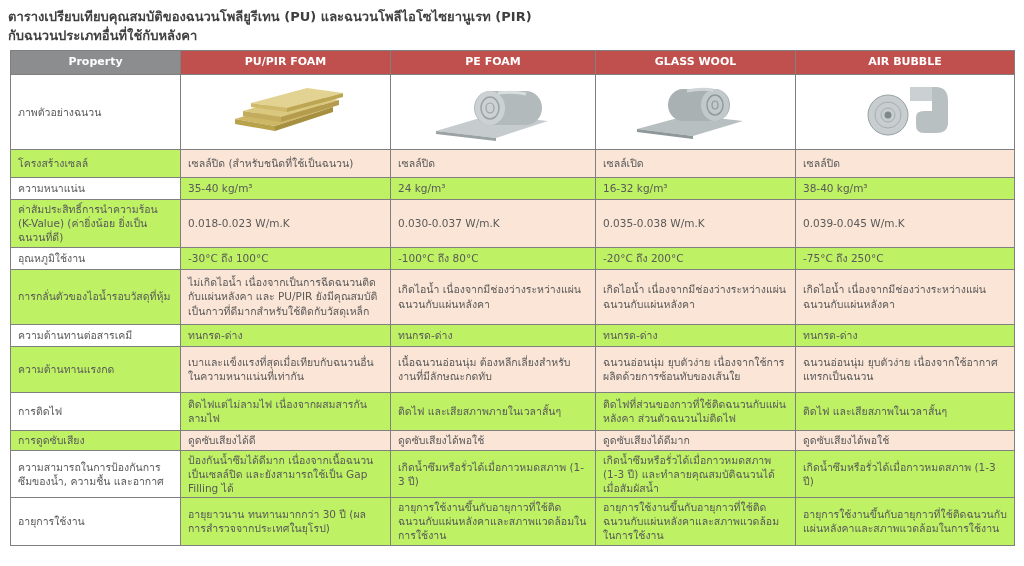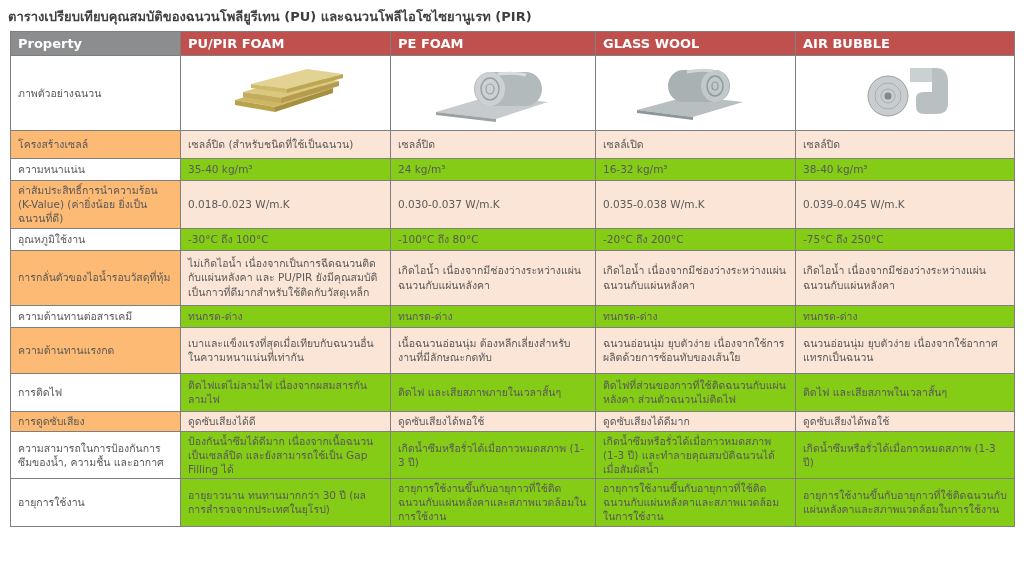--- a/index.html
+++ b/index.html
@@ -3,37 +3,38 @@
 <meta charset="utf-8">
 <style>
   * { box-sizing: border-box; margin: 0; padding: 0; }
   html, body { width: 1024px; height: 566px; overflow: hidden; background: #ffffff;
     font-family: "DejaVu Sans", "Liberation Sans", sans-serif; }
   .title-block { padding: 7px 13px 0 8px; }
   .title-line { font-size: 13px; font-weight: bold; color: #3f3f3f; line-height: 19px; }
   table { border-collapse: collapse; table-layout: fixed; width: 1004px; margin: 5px 10px 0 10px; }
   td, th { border: 1px solid #7f7f7f; padding: 2px 7px; vertical-align: middle;
     font-size: 10.5px; color: #595959; line-height: 1.35; word-wrap: break-word; }
-  th { color: #ffffff; font-weight: bold; text-align: left; font-size: 13px;
+  th { color: #ffffff; font-weight: bold; text-align: center; font-size: 11px;
     border-color: #7f7f7f; height: 24px; }
   th.prop-h { background: #8b8d8e; }
   th.prod-h { background: #c0504d; }
   td.lab { background: #ffffff; text-align: left; }
-  tr.shaded td.lab { background: #fdba74; }
+  tr.shaded td.lab { background: #bef264; }
   tr.shaded td.val { background: #fbe5d6; }
-  td.val { background: #84cc16; }
+  td.val { background: #bef264; }
   td.img-cell { background: #ffffff; text-align: center; }
   .pimg { display: inline-block; vertical-align: middle; }
   .nowrap-temp { white-space: nowrap; }
 </style>
 </head>
 <body>
 
 <div class="title-block">
   <div class="title-line">ตารางเปรียบเทียบคุณสมบัติของฉนวนโพลียูรีเทน (PU) และฉนวนโพลีไอโซไซยานูเรท (PIR)</div>
+  <div class="title-line">กับฉนวนประเภทอื่นที่ใช้กับหลังคา</div>
 </div>
 
 <table>
   <colgroup>
     <col style="width:170px">
       <col style="width:210px">
       <col style="width:205px">
       <col style="width:200px">
       <col style="width:219px">
   </colgroup>

